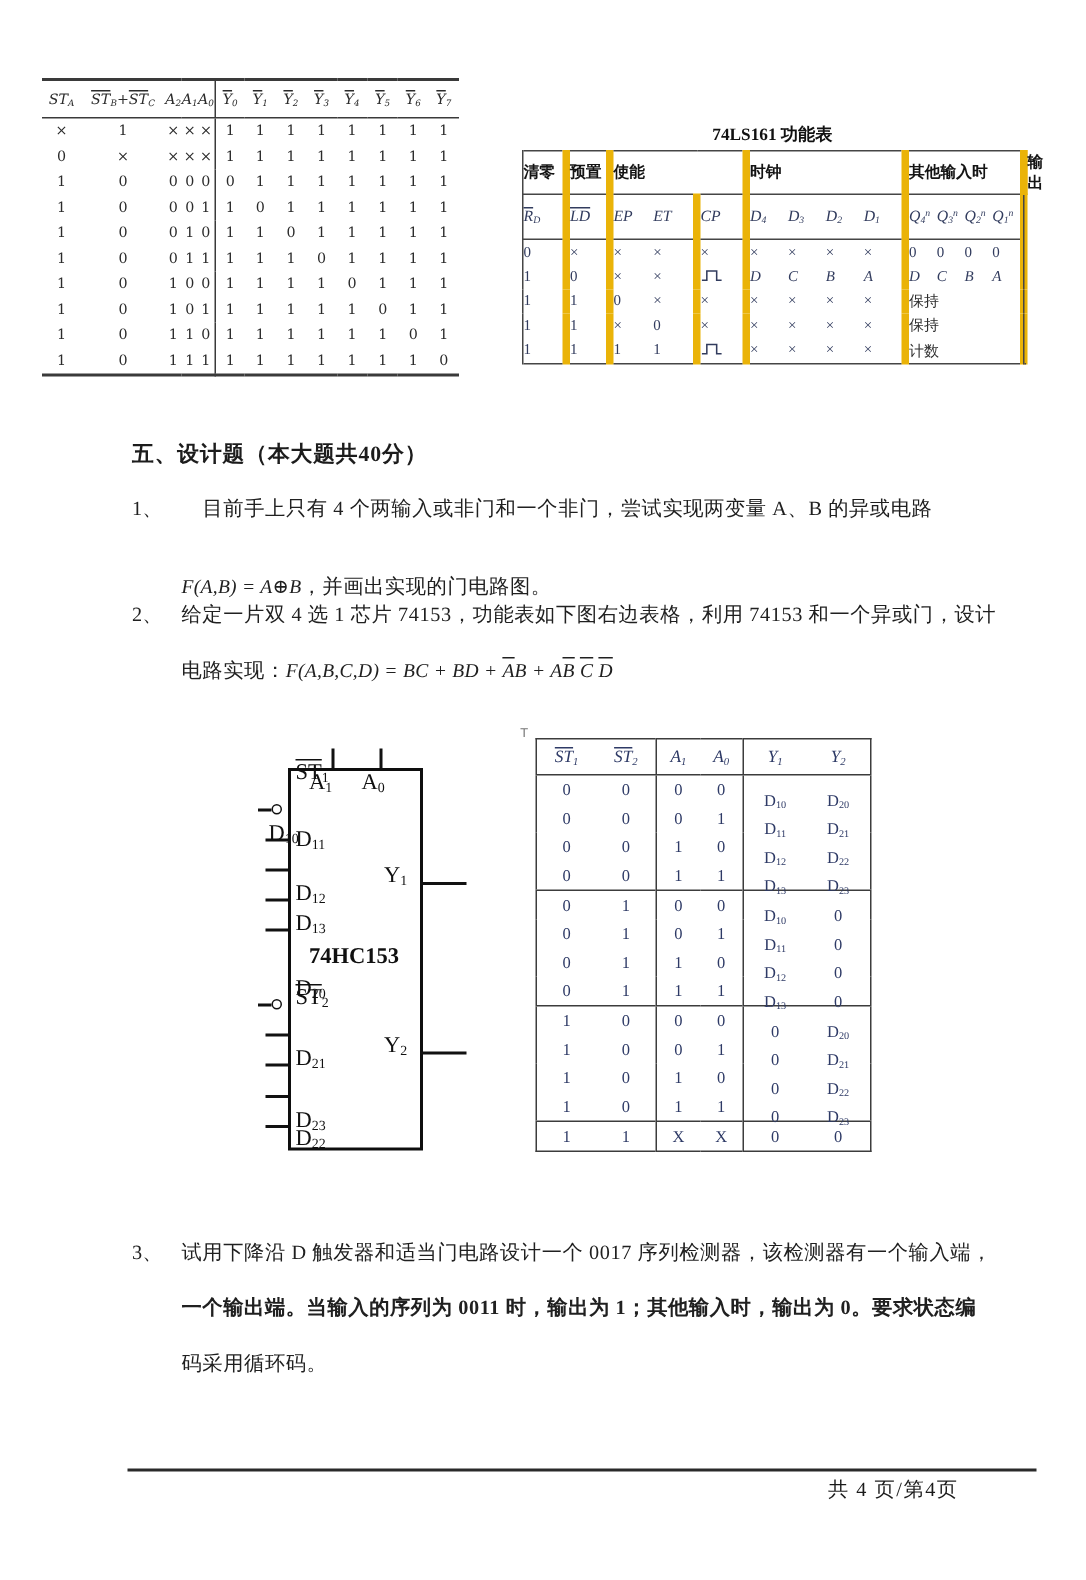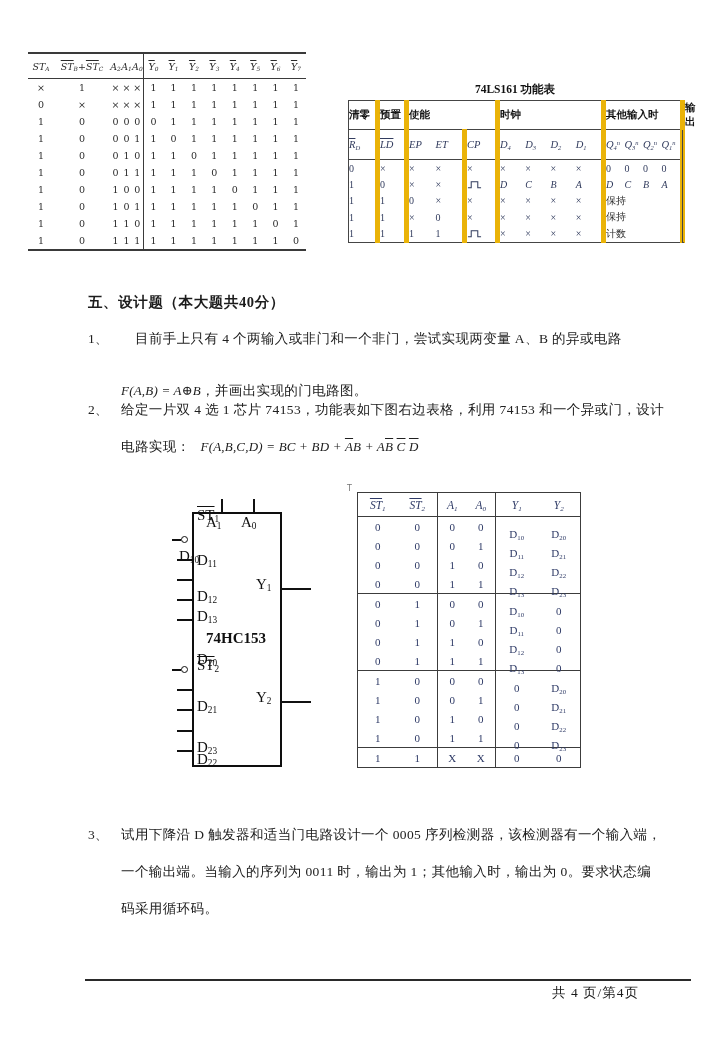--- a/index.html
+++ b/index.html
@@ -440,21 +440,21 @@
 
 <div class="qnum" style="left:88px;top:330px;">1、</div>
 <div class="qline" style="left:135px;top:330px;">目前手上只有 4 个两输入或非门和一个非门，尝试实现两变量 A、B 的异或电路</div>
 <div class="qline" style="left:121px;top:367px;margin-top:15px;">
   <span class="math">F(A,B) = A⊕B</span><span>，并画出实现的门电路图。</span>
 </div>
 
 <div class="qnum" style="left:88px;top:401px;">2、</div>
 <div class="qline" style="left:121px;top:401px;">给定一片双 4 选 1 芯片 74153，功能表如下图右边表格，利用 74153 和一个异或门，设计</div>
 <div class="qline" style="left:121px;top:438px;">
-  <span>电路实现：</span><span class="math" style="margin-left:10px;">F(A,B,C,D) = BC + BD + <span class="ov">A</span>B + A<span class="ov">B</span> <span class="ov">C</span> <span class="ov">D</span></span>
+  <span>电路实现：</span><span class="math" style="">F(A,B,C,D) = BC + BD + <span class="ov">A</span>B + A<span class="ov">B</span> <span class="ov">C</span> <span class="ov">D</span></span>
 </div>
 
 <div id="chip">
   <div class="box"></div>
   <div class="name">74HC153</div>
 <div class="vpin" style="left: 221px; top: 499px;"></div>
     <div class="lbl" style="left: 206px; top: 515px;">A<sub>1</sub></div>
     <div class="vpin" style="left: 253px; top: 499px;"></div>
     <div class="lbl" style="left: 241px; top: 515px;">A<sub>0</sub></div>
     <div class="hpin" style="top: 539px; left: 172px; width: 9px;"></div>
@@ -616,18 +616,18 @@
           <td class="vline"><span>X</span></td>
           <td><span>X</span></td>
           <td class="vline ycol"><span>0</span></td>
           <td class="ycol"><span>0</span></td>
         </tr>
       </tbody>
     </table>
 </div>
 
 <div class="qnum" style="left:88px;top:826px;">3、</div>
-<div class="qline" style="left:121px;top:826px;">试用下降沿 D 触发器和适当门电路设计一个 0005 序列检测器，该检测器有一个输入端，</div>
-<div class="qline" style="left:121px;top:863px;">一个输出端。当输入的序列为 0011 时，输出为 1；其他输入时，输出为 0。要求状态编</div>
+<div class="qline" style="left:121px;top:826px;">试用下降沿 D 触发器和适当门电路设计一个 0017 序列检测器，该检测器有一个输入端，</div>
+<div class="qline" style="left:121px;top:863px;font-weight:bold;">一个输出端。当输入的序列为 0011 时，输出为 1；其他输入时，输出为 0。要求状态编</div>
 <div class="qline" style="left:121px;top:900px;">码采用循环码。</div>
 
 <div id="footer-rule" class="abs"></div>
 <div id="page-number" class="abs">共 4 页/第4页</div>
 
 </body></html>

